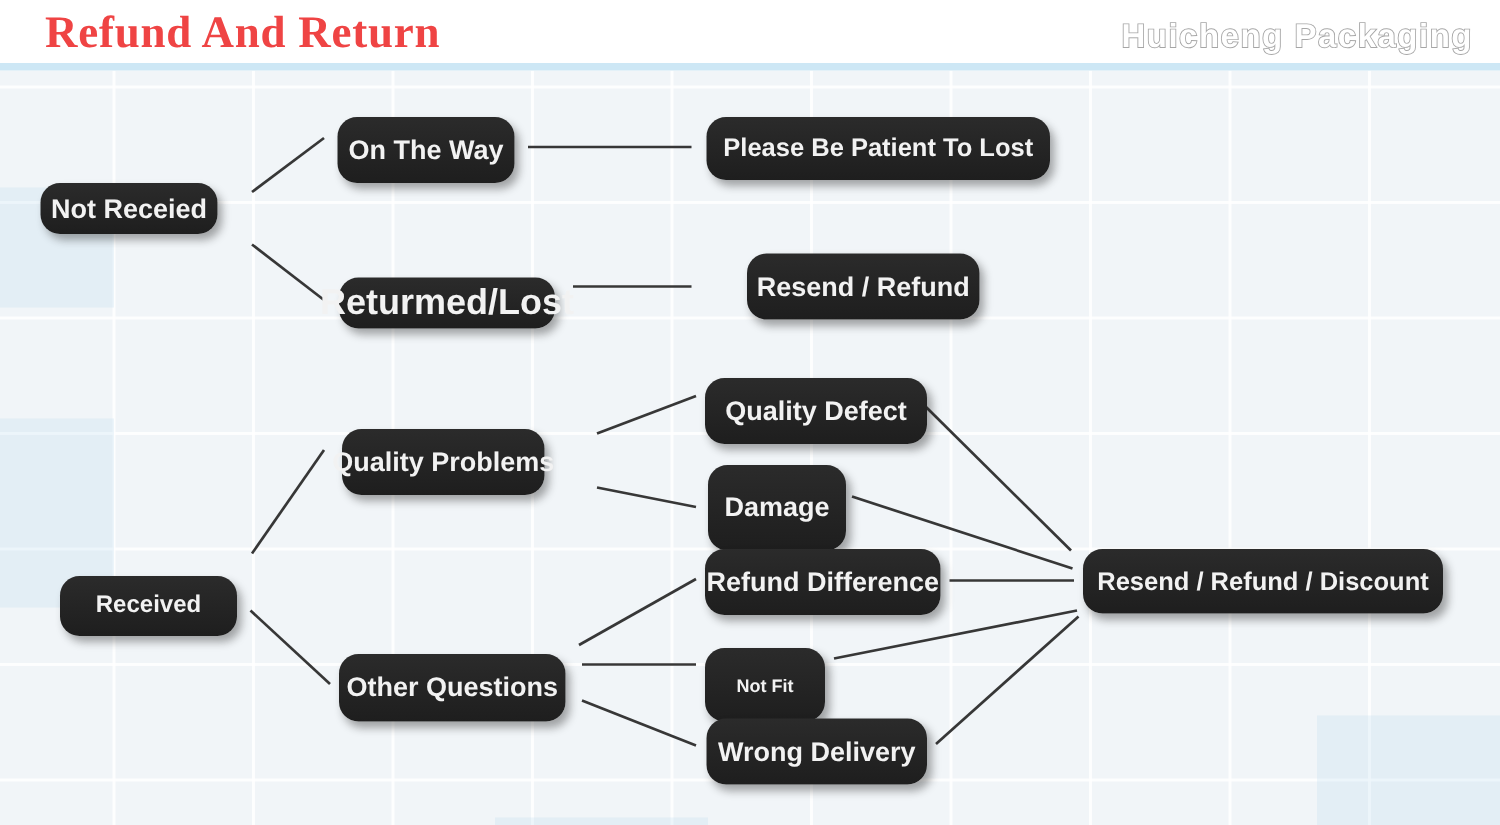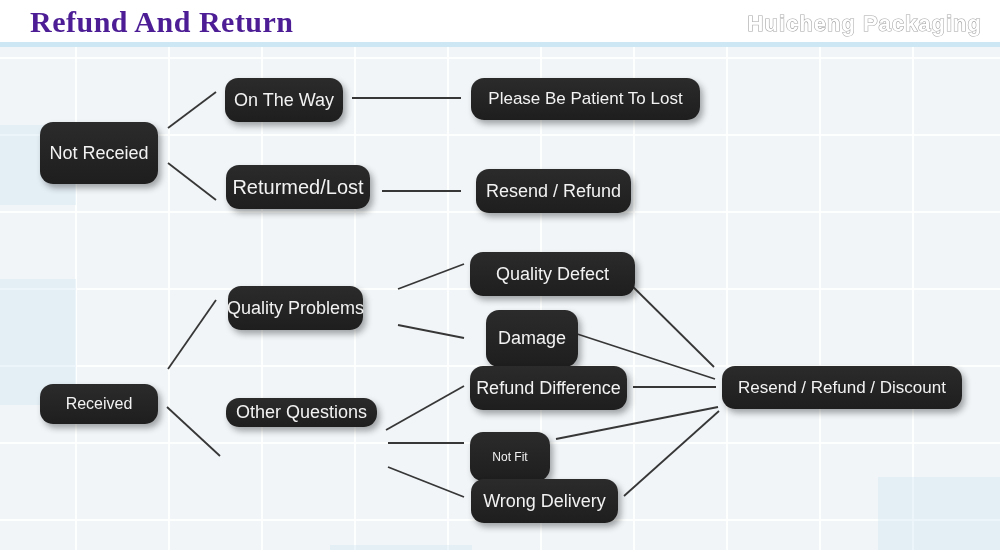--- a/index.html
+++ b/index.html
@@ -22,42 +22,42 @@
   .p2{left:0;top:232px;width:76px;height:126px;}
   .p3{left:878px;top:430px;width:122px;height:120px;}
   .p4{left:330px;top:498px;width:142px;height:52px;}
   .header{
     position:absolute;left:0;top:0;width:1000px;height:42px;
     background:#ffffff;z-index:3;
   }
   .title{
     position:absolute;left:30px;top:0;margin:0;
     font-family:"Liberation Serif",serif;font-weight:600;
-    font-size:30px;line-height:44px;color:#4c1d95;letter-spacing:.5px;
+    font-size:30px;line-height:44px;color:#ef4444;letter-spacing:.5px;
   }
   .brand-svg{position:absolute;right:14px;top:2px;width:280px;height:40px;}
   .brand-svg text{
     font-family:"Liberation Sans",sans-serif;font-size:22px;font-weight:bold;
     letter-spacing:1px;fill:#ffffff;stroke:#a6a6a6;stroke-width:1.2px;
     paint-order:stroke;
   }
   .divider{
     position:absolute;left:0;top:42px;width:1000px;height:5px;
     background:var(--accent,#cde7f5);z-index:3;
   }
   #edges{position:absolute;left:0;top:0;width:1000px;height:550px;z-index:1;}
   .edge{stroke:var(--connector,#373737);stroke-width:1.8;}
   #nodes{position:absolute;left:0;top:0;width:1000px;height:550px;z-index:2;}
   .node{
     position:absolute;display:flex;align-items:center;justify-content:center;
     background:linear-gradient(var(--node-bg-top,#2b2b2b),var(--node-bg-bot,#1e1e1e));
     color:var(--node-text,#f2f2f2);
     border-radius:13px;
     box-shadow:3px 4px 6px rgba(30,30,30,.38);
-    font-weight:normal;white-space:nowrap;
+    font-weight:bold;white-space:nowrap;
     box-sizing:border-box;padding:0 18px;
   }
 </style>
 </head>
 <body>
 
 <div class="canvas">
   <div class="patch p1"></div>
   <div class="patch p2"></div>
   <div class="patch p3"></div>
@@ -76,30 +76,30 @@
     <line x1="386" y1="430" x2="464" y2="386" class="edge"></line>
     <line x1="388" y1="443" x2="464" y2="443" class="edge"></line>
     <line x1="388" y1="467" x2="464" y2="497" class="edge"></line>
     <line x1="617" y1="271" x2="714" y2="367" class="edge"></line>
     <line x1="568" y1="331" x2="715" y2="379" class="edge"></line>
     <line x1="633" y1="387" x2="716" y2="387" class="edge"></line>
     <line x1="556" y1="439" x2="718" y2="407" class="edge"></line>
     <line x1="624" y1="496" x2="719" y2="411" class="edge"></line>
   </svg>
 <div id="nodes">
-    <div class="node" style="left: 40px; top: 122px; width: 118px; height: 62px; font-size: 18px;">Not Receied</div>
+    <div class="node" style="left: 27px; top: 122px; width: 118px; height: 34px; font-size: 18px;">Not Receied</div>
     <div class="node" style="left: 225px; top: 78px; width: 118px; height: 44px; font-size: 18px;">On The Way</div>
     <div class="node" style="left: 471px; top: 78px; width: 229px; height: 42px; font-size: 17px;">Please Be Patient To Lost</div>
-    <div class="node" style="left: 226px; top: 165px; width: 144px; height: 44px; font-size: 20px;">Returmed/Lost</div>
-    <div class="node" style="left: 476px; top: 169px; width: 155px; height: 44px; font-size: 18px;">Resend / Refund</div>
+    <div class="node" style="left: 226px; top: 185px; width: 144px; height: 34px; font-size: 24px;">Returmed/Lost</div>
+    <div class="node" style="left: 498px; top: 169px; width: 155px; height: 44px; font-size: 18px;">Resend / Refund</div>
     <div class="node" style="left: 228px; top: 286px; width: 135px; height: 44px; font-size: 18px;">Quality Problems</div>
-    <div class="node" style="left: 470px; top: 252px; width: 165px; height: 44px; font-size: 18px;">Quality Defect</div>
-    <div class="node" style="left: 486px; top: 310px; width: 92px; height: 57px; font-size: 18px;">Damage</div>
+    <div class="node" style="left: 470px; top: 252px; width: 148px; height: 44px; font-size: 18px;">Quality Defect</div>
+    <div class="node" style="left: 472px; top: 310px; width: 92px; height: 57px; font-size: 18px;">Damage</div>
     <div class="node" style="left: 40px; top: 384px; width: 118px; height: 40px; font-size: 16px;">Received</div>
-    <div class="node" style="left: 226px; top: 398px; width: 151px; height: 29px; font-size: 18px;">Other Questions</div>
+    <div class="node" style="left: 226px; top: 436px; width: 151px; height: 45px; font-size: 18px;">Other Questions</div>
     <div class="node" style="left: 470px; top: 366px; width: 157px; height: 44px; font-size: 18px;">Refund Difference</div>
     <div class="node" style="left: 470px; top: 432px; width: 80px; height: 49px; font-size: 12px;">Not Fit</div>
     <div class="node" style="left: 722px; top: 366px; width: 240px; height: 43px; font-size: 17px;">Resend / Refund / Discount</div>
     <div class="node" style="left: 471px; top: 479px; width: 147px; height: 44px; font-size: 18px;">Wrong Delivery</div>
   </div>
 
 <div class="header">
   <h1 class="title">Refund And Return</h1>
   <svg class="brand-svg" viewBox="0 0 280 40">
     <text x="276" y="29" text-anchor="end">Huicheng Packaging</text>

